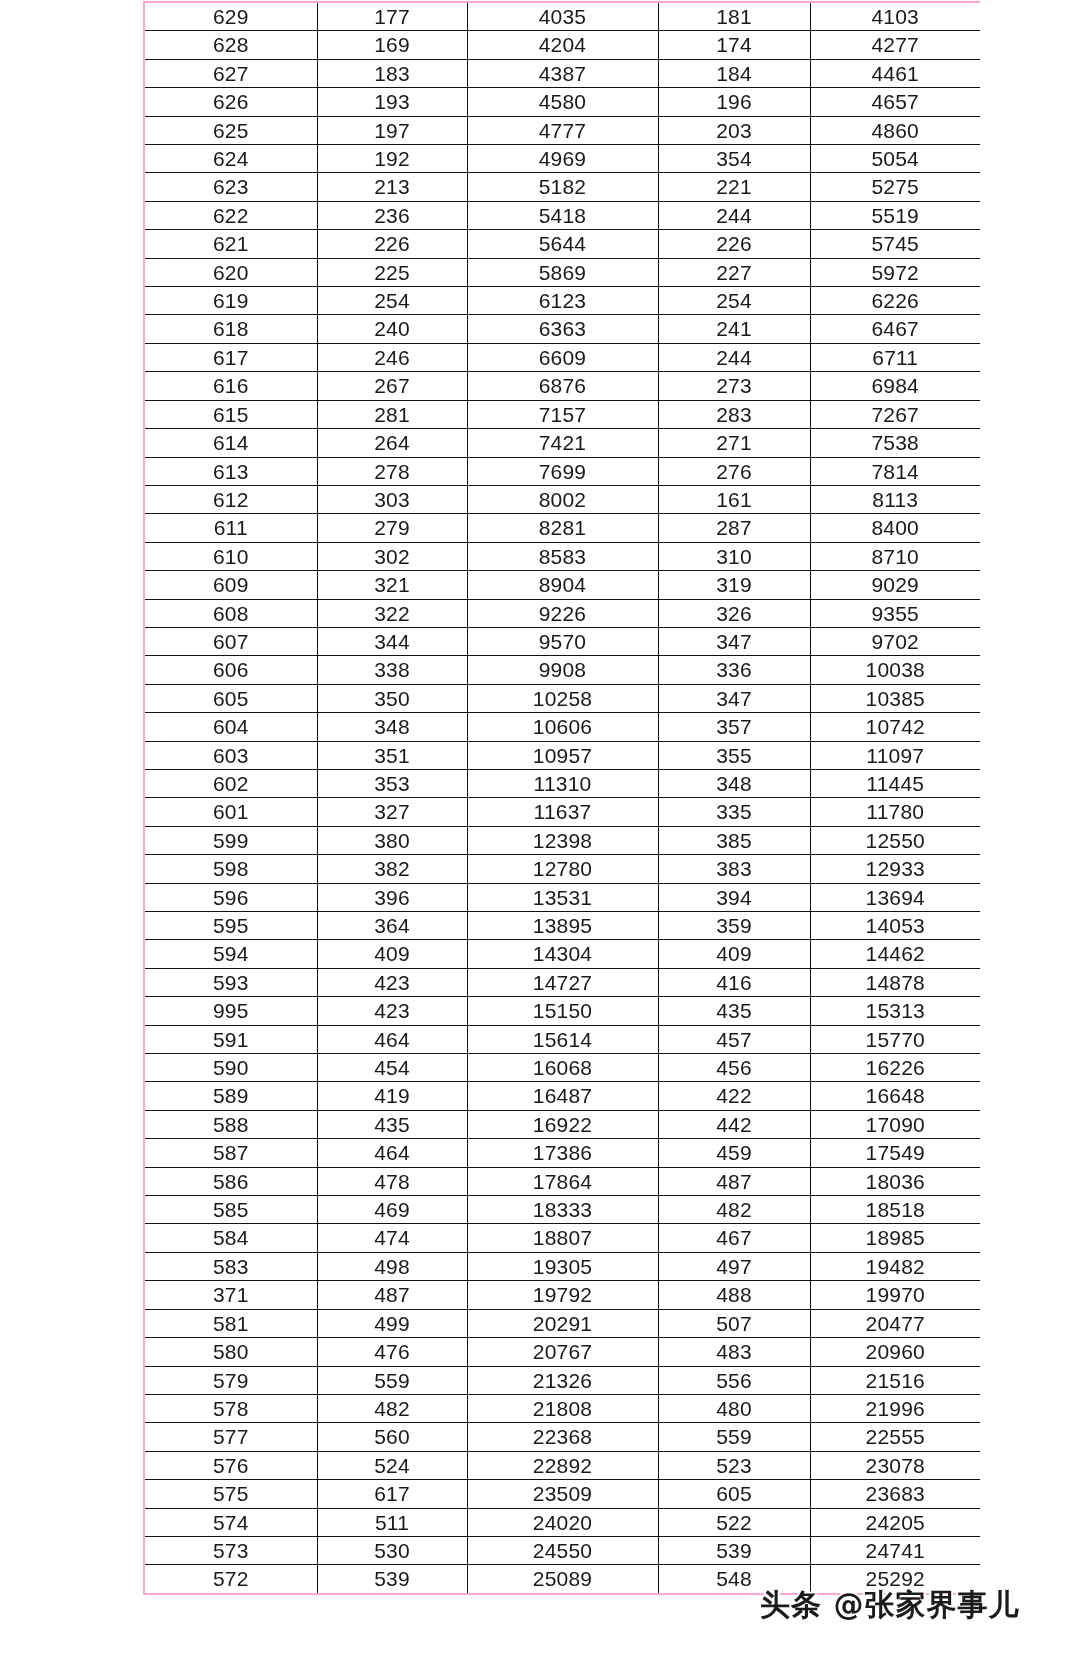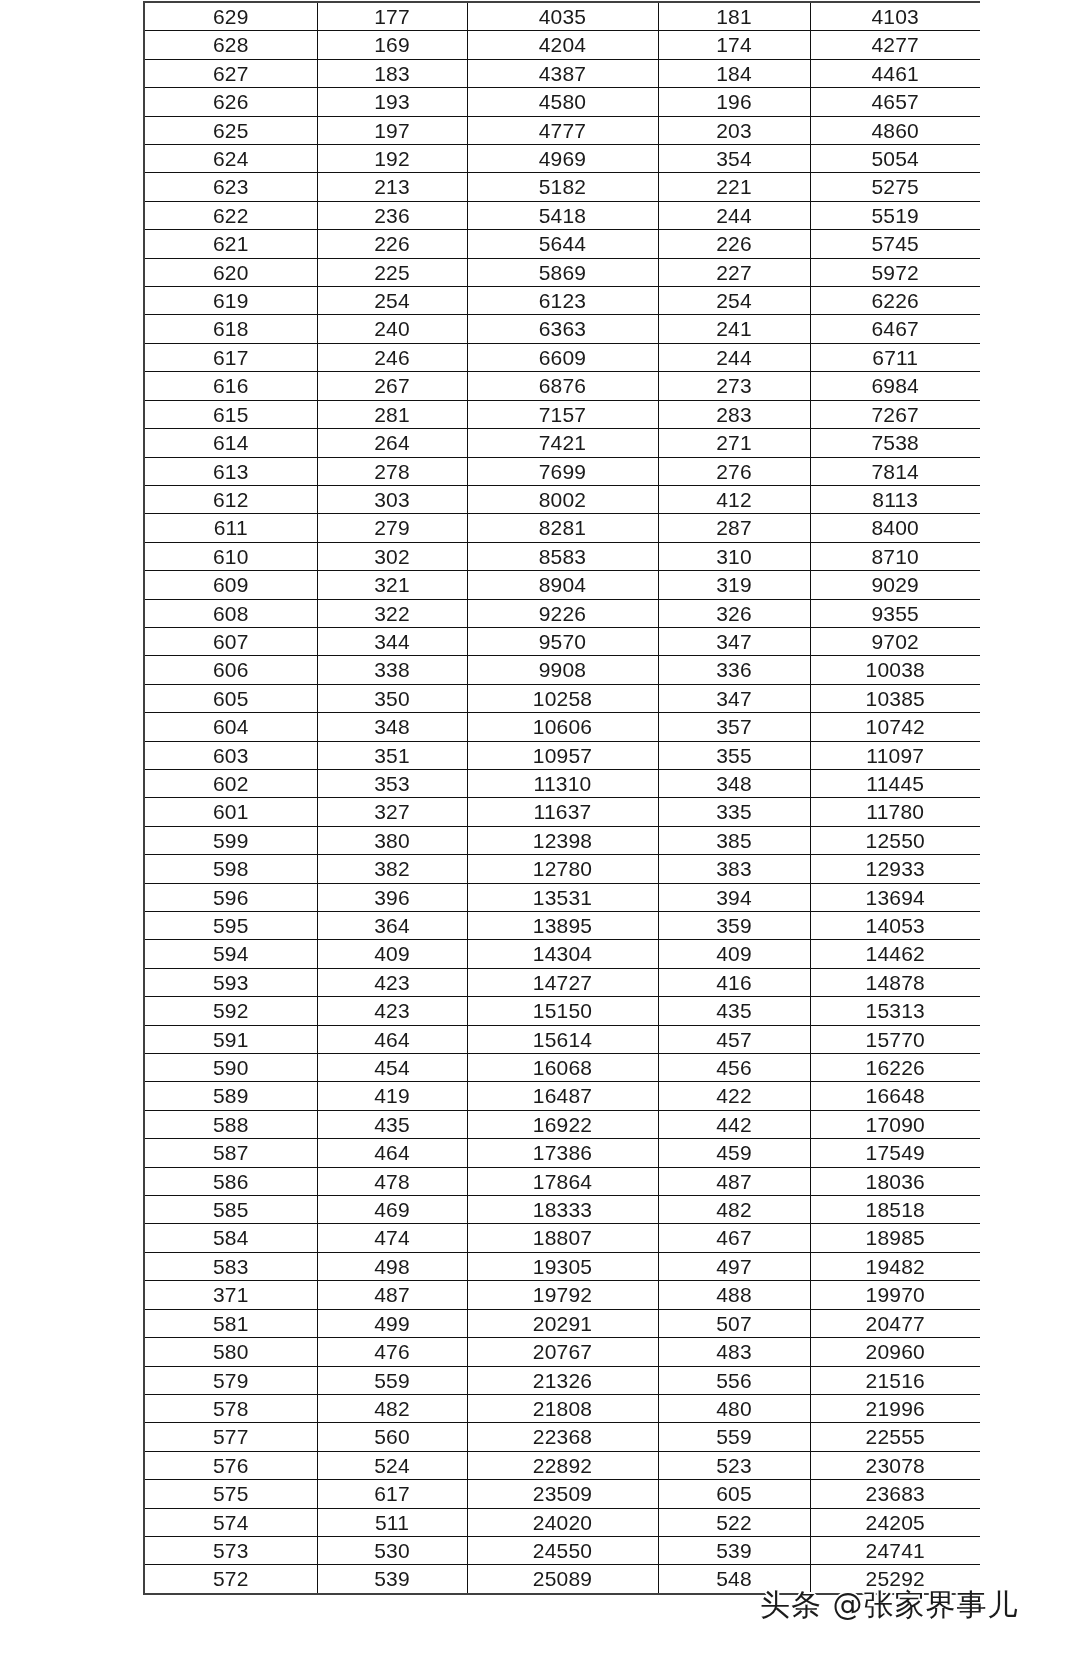--- a/index.html
+++ b/index.html
@@ -48,31 +48,31 @@
     font-size: 21px;
     color: #1a1a1a;
     font-family: "Liberation Sans", "DejaVu Sans", sans-serif;
     letter-spacing: 0.2px;
     white-space: nowrap;
     overflow: hidden;
   }
 
   
   table.score-table {
-    border: 2px solid #404040;
+    border: 2px solid #f9a8d4;
   }
 
   #watermark {
     position: absolute;
     left: 760px;
     top: 1588px;
     font-size: 30px;
     line-height: 34px;
     font-family: "DejaVu Sans", "Liberation Sans", sans-serif;
-    font-weight: 400;
+    font-weight: 700;
     color: #1b1b1b;
     white-space: nowrap;
     letter-spacing: 1px;
     text-shadow:
       -1px -1px 0 #ffffff,
        1px -1px 0 #ffffff,
       -1px  1px 0 #ffffff,
        1px  1px 0 #ffffff,
       -2px  0   0 #ffffff,
        2px  0   0 #ffffff,
@@ -211,21 +211,21 @@
           <td>613</td>
           <td>278</td>
           <td>7699</td>
           <td>276</td>
           <td>7814</td>
         </tr>
         <tr>
           <td>612</td>
           <td>303</td>
           <td>8002</td>
-          <td>412</td>
+          <td>161</td>
           <td>8113</td>
         </tr>
         <tr>
           <td>611</td>
           <td>279</td>
           <td>8281</td>
           <td>287</td>
           <td>8400</td>
         </tr>
         <tr>
@@ -334,21 +334,21 @@
           <td>14462</td>
         </tr>
         <tr>
           <td>593</td>
           <td>423</td>
           <td>14727</td>
           <td>416</td>
           <td>14878</td>
         </tr>
         <tr>
-          <td>592</td>
+          <td>995</td>
           <td>423</td>
           <td>15150</td>
           <td>435</td>
           <td>15313</td>
         </tr>
         <tr>
           <td>591</td>
           <td>464</td>
           <td>15614</td>
           <td>457</td>

